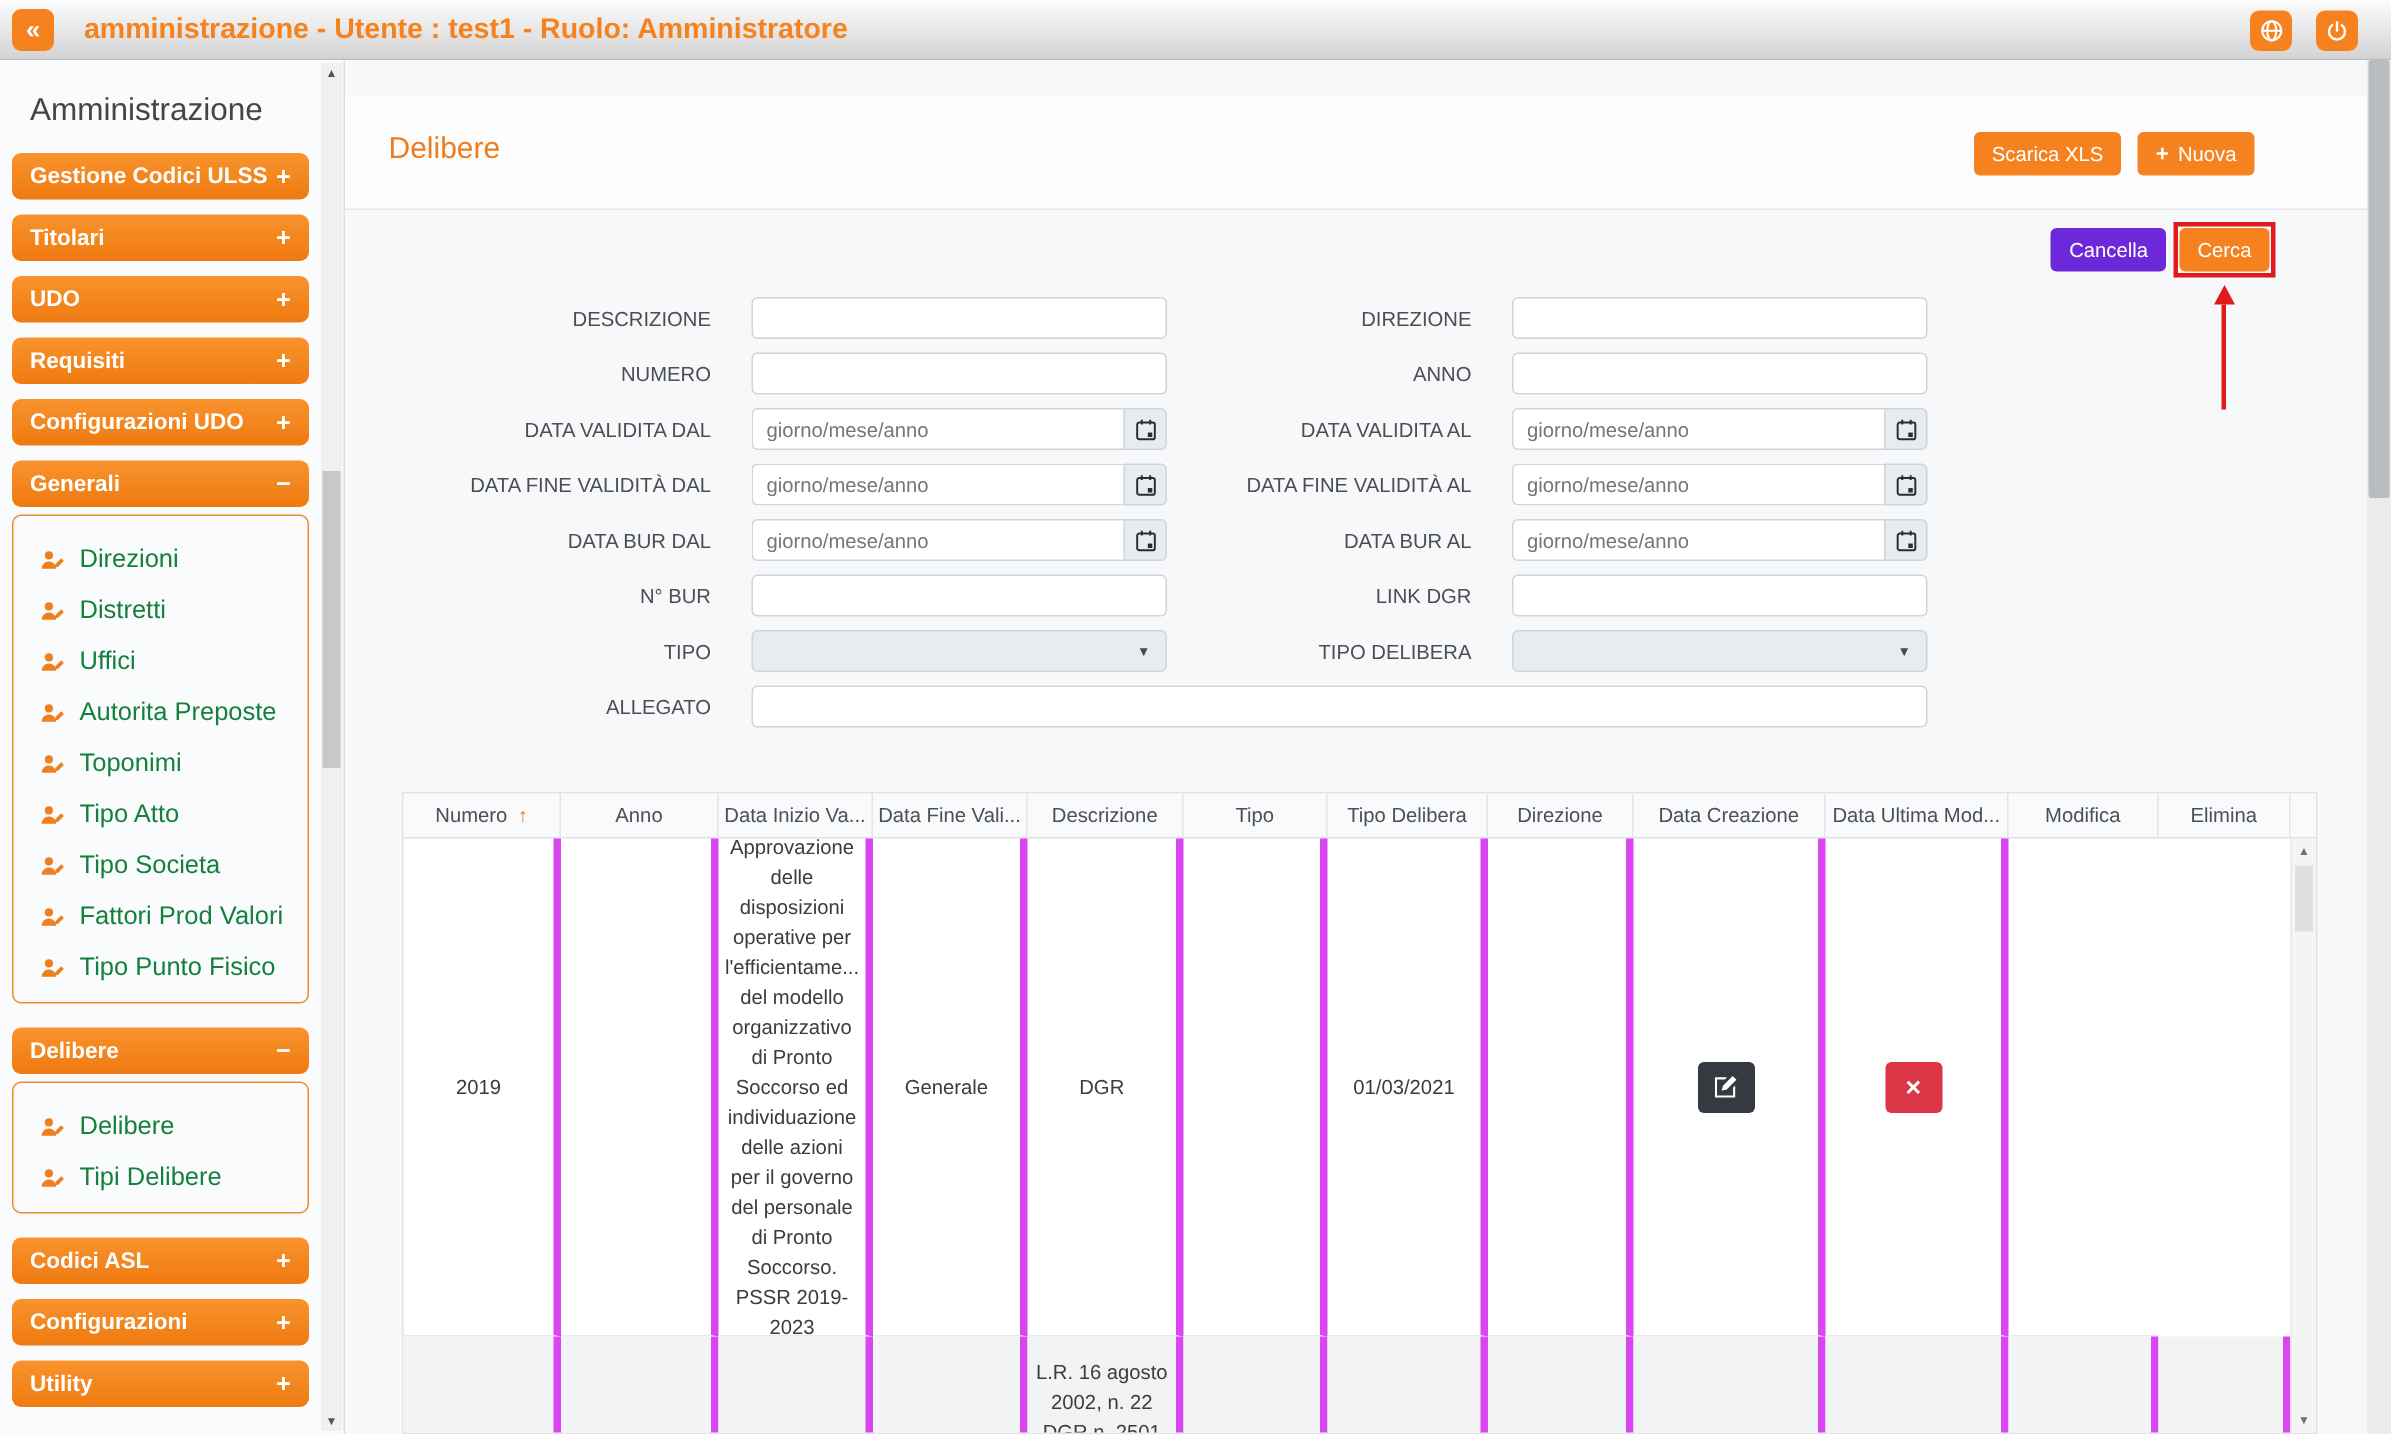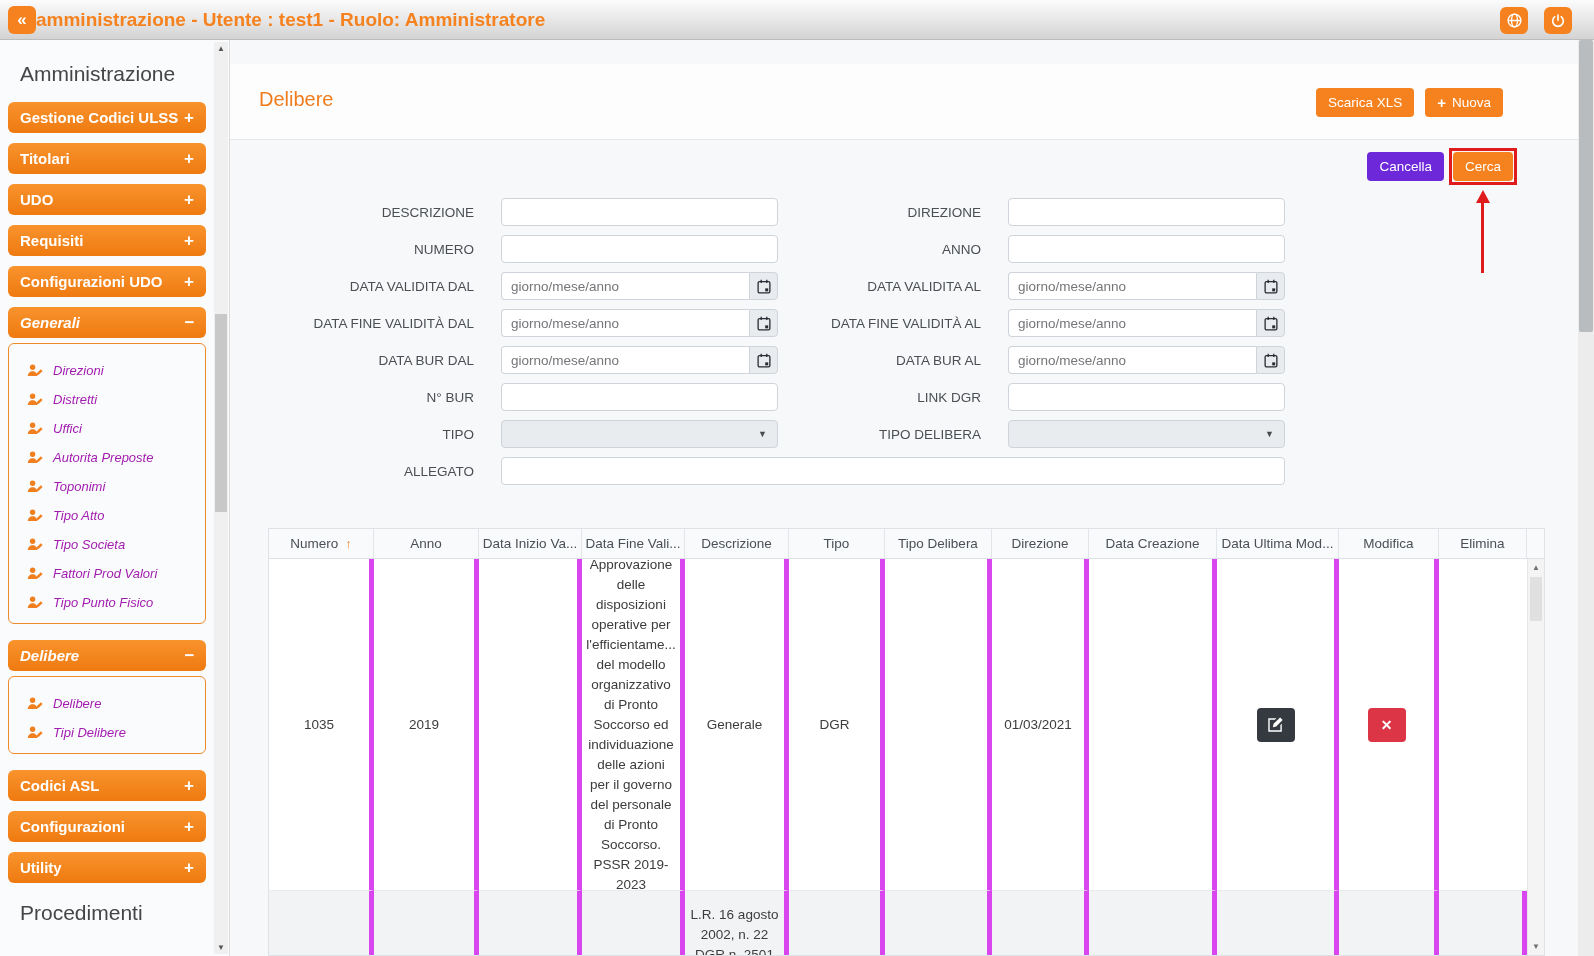--- a/index.html
+++ b/index.html
@@ -18,21 +18,21 @@
     background:linear-gradient(#fcfcfc, #d3d3d3);
     border-bottom:1px solid #bdbdbd;
   }
   .collapse-btn {
     position:absolute; left:8px; top:6px; width:28px; height:28px;
     background:#f5821f; border:none; border-radius:6px;
     color:#fff; font-size:17px; font-weight:bold; line-height:26px;
     display:flex; align-items:center; justify-content:center;
   }
   .header-title {
-    position:absolute; left:36px; top:0; height:56px; line-height:40px;
+    position:absolute; left:56px; top:0; height:56px; line-height:40px;
     color:#f5821f; font-size:19px; font-weight:bold;
   }
   .hdr-icon-btn {
     position:absolute; top:7px; width:28px; height:27px;
     background:#f5821f; border:none; border-radius:6px;
     display:flex; align-items:center; justify-content:center;
   }
   .hdr-globe { left:1500px; }
   .hdr-power { left:1544px; }
 
@@ -56,29 +56,29 @@
     margin:22px 0 16px 20px; font-size:21px; color:#454545;
   }
   .side-group {
     margin:0 8px 10px; height:31px; border-radius:6px;
     background:linear-gradient(#f9932d, #ee7a10);
     color:#fff; font-size:15px; font-weight:bold;
     display:flex; align-items:center; justify-content:space-between;
     padding:0 12px; position:relative; z-index:2;
   }
   .side-group .pm { font-size:17px; font-weight:bold; }
-  .side-section { margin-bottom:16px;font-style:italic; }
+  .side-section { margin-bottom:16px; }
   .side-panel {
     margin:-5px 8px 10px; padding:12px 0 6px;
     border:1px solid #ef8a2b; border-radius:6px;
     position:relative; z-index:1;
   }
   .side-item {
-    display:flex; align-items:flex-end; gap:10px;
-    padding:7px 4px 7px 18px; color:#a21caf; font-size:13px;
+    display:flex; align-items:center; gap:10px;
+    padding:7px 4px 7px 18px; color:#15803d; font-size:17px;
   }
   .side-item .uicon { display:flex; align-items:center; }
   .side-bottom-title { margin:18px 0 0 20px; font-size:21px; color:#454545; }
 
   .side-scroll {
     position:absolute; left:214px; top:2px; width:14px; height:912px;
     background:#f0f0f0;
   }
   .side-scroll .sarr {
     position:absolute; left:0; width:14px; text-align:center;
@@ -604,21 +604,20 @@
       <div class="th">
           <span>Modifica</span>
         </div>
       <div class="th">
           <span>Elimina</span>
         </div>
       <div class="th th-last"></div>
     </div>
 
     <div class="t-row r1">
-      <div class="td">1035</div>
       <div class="td">2019</div>
       <div class="td"></div>
       <div class="td td-desc">Approvazione delle disposizioni operative per l'efficientame... del modello organizzativo di Pronto Soccorso ed individuazione delle azioni per il governo del personale di Pronto Soccorso. PSSR 2019-2023</div>
       <div class="td">Generale</div>
       <div class="td">DGR</div>
       <div class="td"></div>
       <div class="td">01/03/2021</div>
       <div class="td"></div>
       <div class="td">
         <button class="btn-edit">

